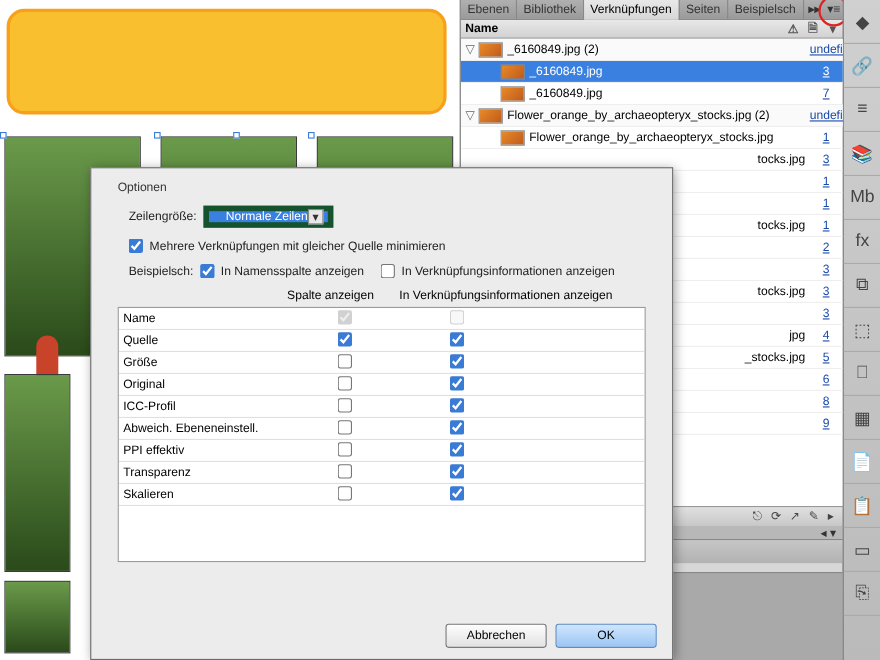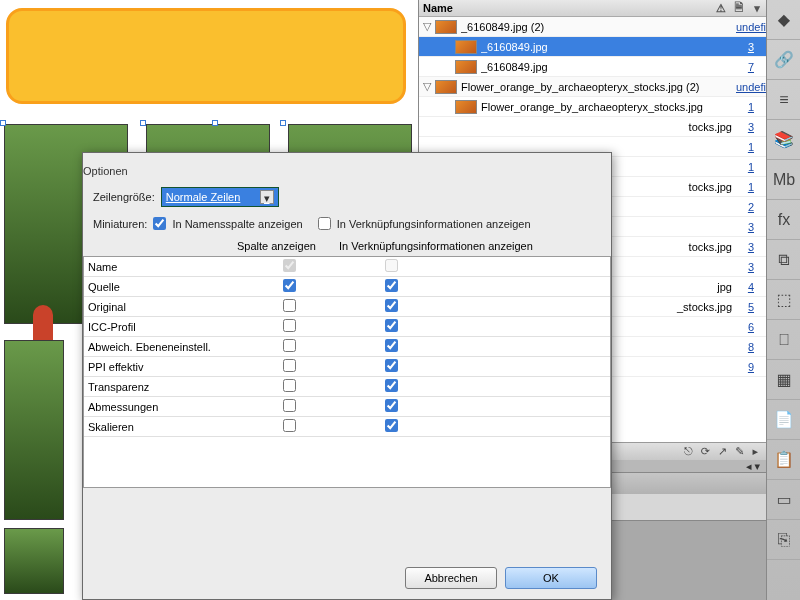--- a/index.html
+++ b/index.html
@@ -45,25 +45,25 @@
 .expander-bar { height: 12px; background: #b8b8b8; display: flex; justify-content: flex-end; align-items: center; padding-right: 6px; color: #333; }
 
 .collapsed-panel { height: 22px; background: linear-gradient(#c6c6c6,#b2b2b2); border-top: 1px solid #888; }
 .bottom-placeholder { position: absolute; bottom: 0; left: 0; right: 0; height: 80px; background: #a9a9a9; border-top: 1px solid #888; }
 
 .tool-strip { position: absolute; top: 0; right: 0; width: 34px; height: 600px; background: linear-gradient(#d0d0d0,#bababa); border-left: 1px solid #888; }
 .tool { width: 34px; height: 40px; display: flex; align-items: center; justify-content: center; color: #444; border-bottom: 1px solid #aaa; font-size: 16px; }
 
 .dialog { position: absolute; top: 152px; left: 82px; width: 530px; height: 448px; background: #ececec; border: 1px solid #6a6a6a; box-shadow: 2px 2px 10px rgba(0,0,0,0.4); }
 .dlg-title { height: 24px; background: linear-gradient(#dcdcdc,#c2c2c2); border-bottom: 1px solid #aaa; padding: 5px 8px; color: #333; }
-.dlg-body { padding: 12px 0; }
+.dlg-body { padding: 12px 24px; }
 .section-label { margin-bottom: 10px; color: #333; }
 .opt-row { display: flex; align-items: center; margin-bottom: 10px; gap: 6px; }
 .opt-row label { color: #222; text-align: center; }
-.combo-disp { width: 118px; height: 20px; border: 1px solid #14532d; background: #3a80e0; color: #fff; padding: 2px 4px; display: flex; align-items: center; justify-content: space-between; text-decoration: underline; }
+.combo-disp { width: 118px; height: 20px; border: 5px solid #14532d; background: #3a80e0; color: #fff; padding: 2px 4px; display: flex; align-items: center; justify-content: flex-end; }
 .combo-disp .arr { background: #e8e8e8; color: #333; width: 14px; height: 14px; text-align: center; line-height: 14px; border: 1px solid #888; }
 input[type=checkbox] { width: 13px; height: 13px; accent-color: #3a7bd5; }
 
 .col-hdr { display: flex; margin-top: 6px; margin-bottom: 4px; }
 .col-hdr .c1 { width: 154px; }
 .col-hdr .c2 { width: 102px; text-align: left; }
 .col-hdr .c3 { flex: 1; text-align: left; }
 
 .opt-table { border: 1px solid #9a9a9a; background: #fff; height: 232px; overflow-y: scroll; }
 .opt-table .trow { display: flex; align-items: center; height: 20px; border-bottom: 1px solid #e0e0e0; padding-left: 4px; }
@@ -87,20 +87,30 @@
   <div class="thumb t3"></div>
   <div class="thumb t4"></div>
   <div class="thumb t5"></div>
   <div class="sel-handle" style="top:120px;left:0"></div>
   <div class="sel-handle" style="top:120px;left:140px"></div>
   <div class="sel-handle" style="top:120px;left:212px"></div>
   <div class="sel-handle" style="top:120px;left:280px"></div>
 </div>
 
 <div class="right-panel">
+  <div class="tabs" style="position:relative">
+    <div class="tab">Ebenen</div>
+    <div class="tab">Bibliothek</div>
+    <div class="tab active">Verknüpfungen</div>
+    <div class="tab">Seiten</div>
+    <div class="tab">Beispielsch</div>
+    <div class="tab-more">▸▸</div>
+    <div class="tab-menu">▾≡</div>
+    <div class="red-circle"></div>
+  </div>
   <div class="list-header">
     <div class="nm">Name</div>
     <div class="hicon">⚠</div>
     <div class="hicon">🗎</div>
     <div class="hicon">▾</div>
   </div>
   <div class="link-list" id="link-list">
       <div class="row group">
         <span class="disclose">▽</span>
         <span class="thumb-icon"></span>
@@ -226,21 +236,25 @@
     <div class="section-label">Optionen</div>
     <div style="padding-left:10px">
       <div class="opt-row">
         <label>Zeilengröße:</label>
         <div class="combo-disp">
           <span>Normale Zeilen</span>
             <span class="arr">▾</span>
         </div>
       </div>
       <div class="opt-row">
-        <label>Miniaturen:</label>
+        <input type="checkbox" checked="" style="">
+        <label>Mehrere Verknüpfungen mit gleicher Quelle minimieren</label>
+      </div>
+      <div class="opt-row">
+        <label>Beispielsch:</label>
         <input type="checkbox" checked="" style="">
         <label>In Namensspalte anzeigen</label>
         &nbsp;
         <input type="checkbox" style="">
         <label>In Verknüpfungsinformationen anzeigen</label>
       </div>
     </div>
     <div class="col-hdr">
       <div class="c1"></div>
       <div class="c2">Spalte anzeigen</div>
@@ -251,20 +265,25 @@
           <div class="c1">Name</div>
           <div class="c2"><input type="checkbox" checked="" disabled="" style=""></div>
           <div class="c3"><input type="checkbox" disabled="" style=""></div>
         </div>
         <div class="trow">
           <div class="c1">Quelle</div>
           <div class="c2"><input type="checkbox" checked="" style=""></div>
           <div class="c3"><input type="checkbox" checked="" style=""></div>
         </div>
         <div class="trow">
+          <div class="c1">Größe</div>
+          <div class="c2"><input type="checkbox" style=""></div>
+          <div class="c3"><input type="checkbox" checked="" style=""></div>
+        </div>
+        <div class="trow">
           <div class="c1">Original</div>
           <div class="c2"><input type="checkbox" style=""></div>
           <div class="c3"><input type="checkbox" checked="" style=""></div>
         </div>
         <div class="trow">
           <div class="c1">ICC-Profil</div>
           <div class="c2"><input type="checkbox" style=""></div>
           <div class="c3"><input type="checkbox" checked="" style=""></div>
         </div>
         <div class="trow">
@@ -272,25 +291,20 @@
           <div class="c2"><input type="checkbox" style=""></div>
           <div class="c3"><input type="checkbox" checked="" style=""></div>
         </div>
         <div class="trow">
           <div class="c1">PPI effektiv</div>
           <div class="c2"><input type="checkbox" style=""></div>
           <div class="c3"><input type="checkbox" checked="" style=""></div>
         </div>
         <div class="trow">
           <div class="c1">Transparenz</div>
-          <div class="c2"><input type="checkbox" style=""></div>
-          <div class="c3"><input type="checkbox" checked="" style=""></div>
-        </div>
-        <div class="trow">
-          <div class="c1">Abmessungen</div>
           <div class="c2"><input type="checkbox" style=""></div>
           <div class="c3"><input type="checkbox" checked="" style=""></div>
         </div>
         <div class="trow">
           <div class="c1">Skalieren</div>
           <div class="c2"><input type="checkbox" style=""></div>
           <div class="c3"><input type="checkbox" checked="" style=""></div>
         </div>
       </div>
   </div>

